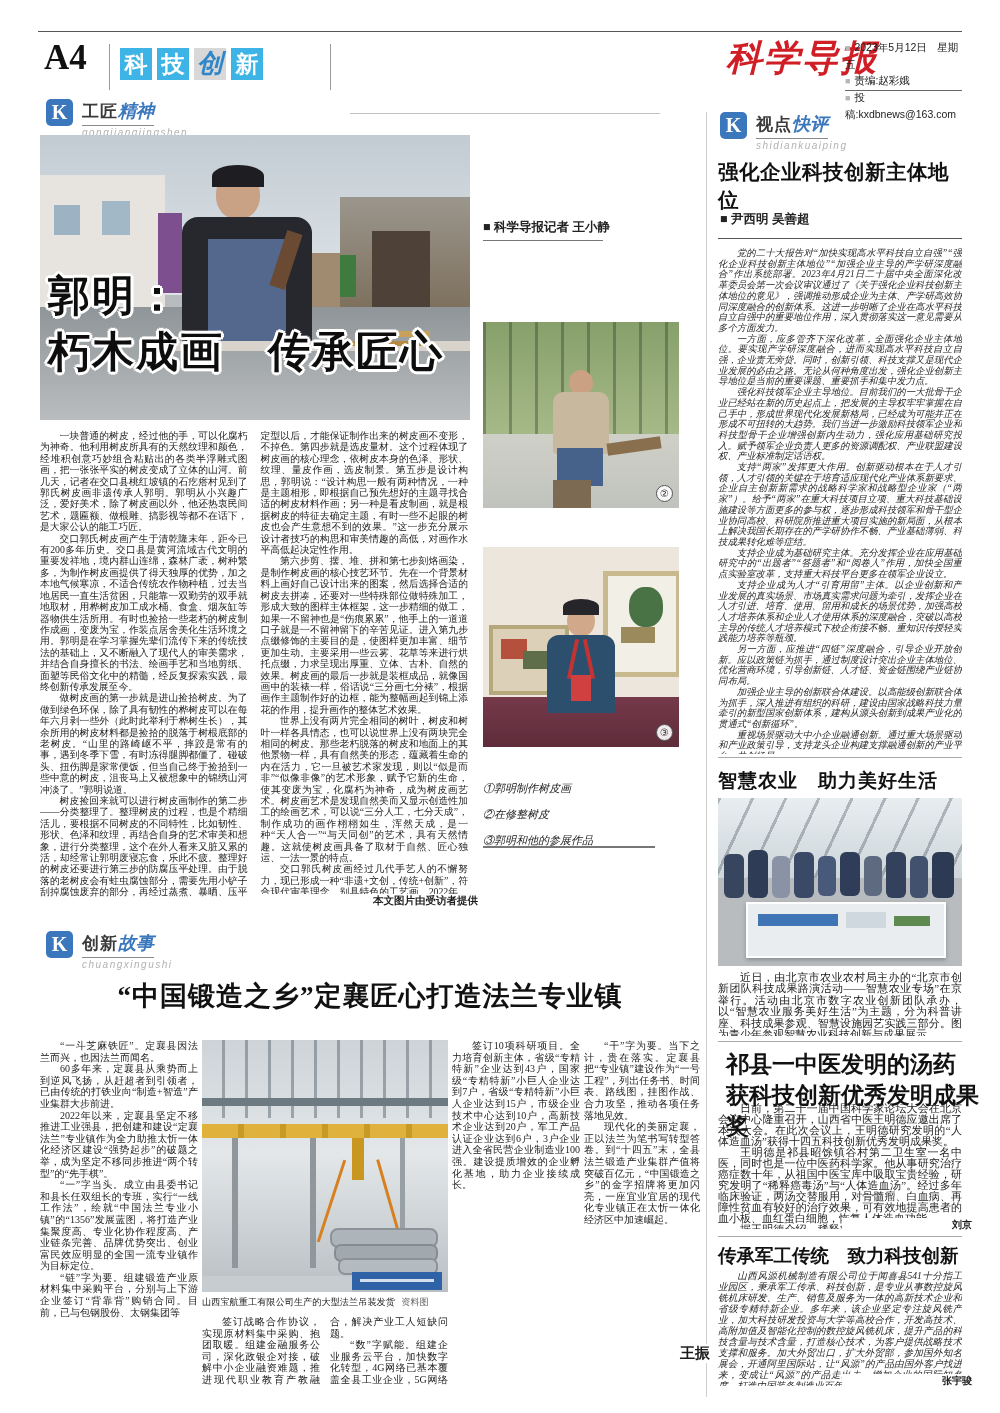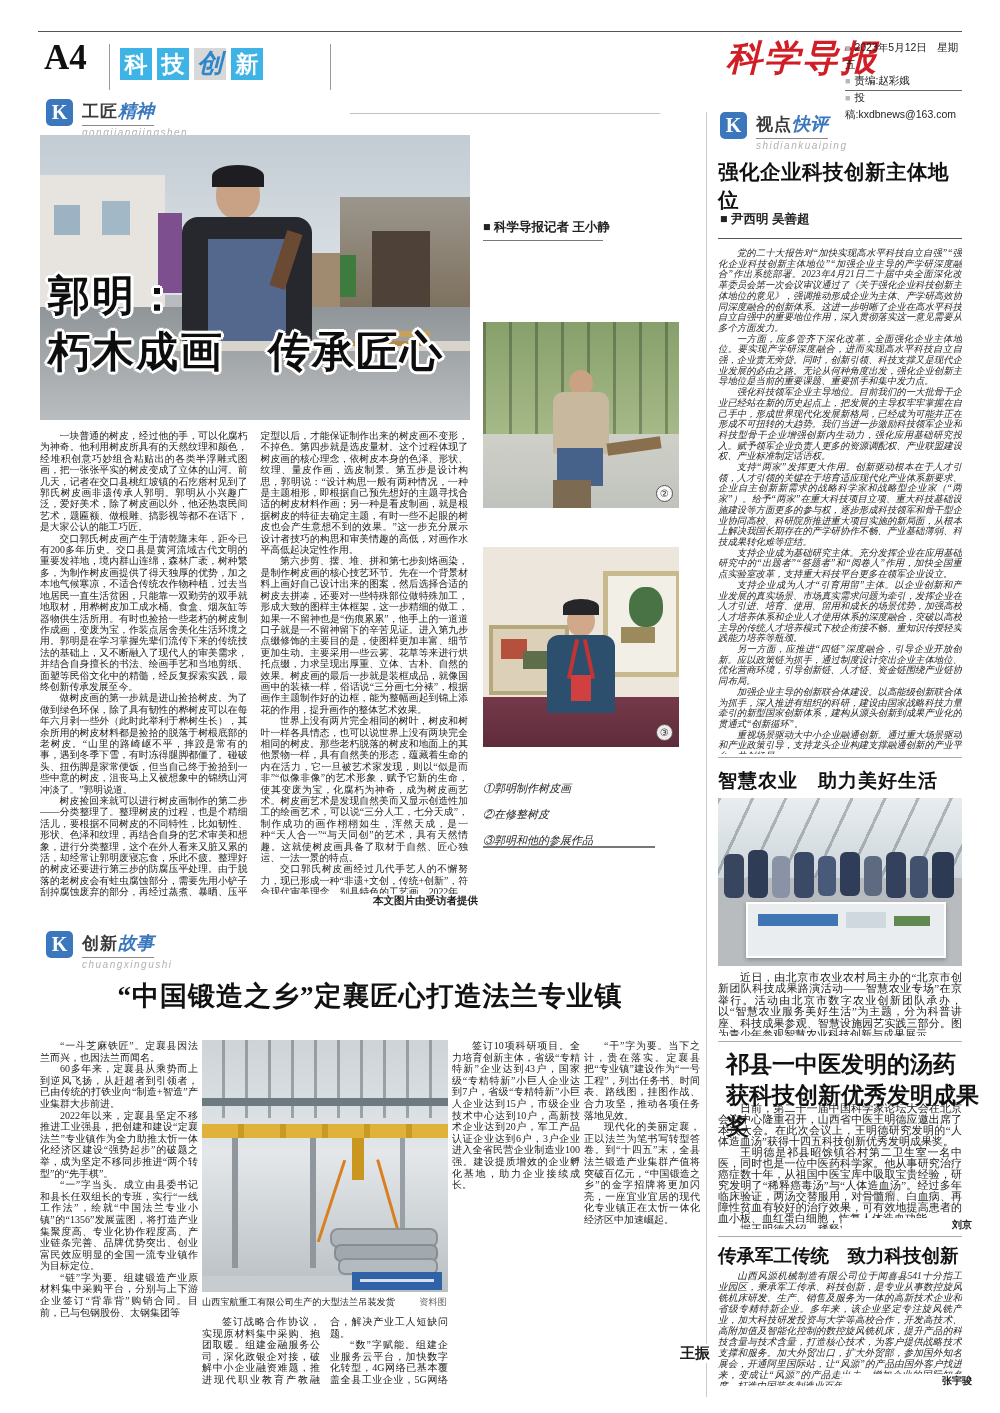--- a/index.html
+++ b/index.html
@@ -261,21 +261,21 @@
   <div style="left:186px;top:118px;width:3px;height:86px;background:#d8801f;transform:rotate(-16deg);"></div>
   <div style="left:128px;top:188px;width:104px;height:16px;border-radius:8px;background:#aeb5ba;border:2px solid #8b9298;"></div>
   <div style="left:132px;top:204px;width:100px;height:14px;border-radius:7px;background:#a2a9ae;border:2px solid #858c92;"></div>
   <div style="left:136px;top:218px;width:96px;height:13px;border-radius:7px;background:#b4bbc0;border:2px solid #8b9298;"></div>
   <div style="left:150px;top:232px;width:90px;height:18px;background:#2f62a7;"></div>
   <div style="left:158px;top:239px;width:74px;height:3px;background:rgba(255,255,255,.8);"></div>
   <div style="left:0;top:236px;width:150px;height:16px;background:#c7ccd0;"></div>
 </div>
 <div class="abs" style="left:202px;top:1296px;width:246px;font-family:'Liberation Serif','DejaVu Serif',serif;font-size:9.2px;color:#1b1b1b;">
   <span>山西宝航重工有限公司生产的大型法兰吊装发货</span>
-  <span style="color:#666;margin-left:22px;">资料图</span>
+  <span style="color:#666;margin-left:4px;">资料图</span>
 </div>
 
 <div class="abs bodytext" style="left:202px;top:1316px;width:246px;height:81px;column-count:2;column-gap:10px;font-size:10px;line-height:11.6px;">
   <p>签订战略合作协议，实现原材料集中采购、抱团取暖。组建金融服务公司，深化政银企对接，破解中小企业融资难题，推进现代职业教育产教融合，解决产业工人短缺问题。</p>
   <p>“数”字赋能。组建企业服务云平台，加快数字化转型，4G网络已基本覆盖全县工业企业，5G网络已覆盖31户重点企业。全县“小升规”企业达到104户，“规改股”企业达到51户，夯实专业镇发展的坚实基础。</p>
 </div>
 
 <div class="abs bodytext" style="left:452px;top:1040px;width:128px;height:357px;font-size:10px;line-height:11.6px;">
   <p>签订10项科研项目。全力培育创新主体，省级“专精特新”企业达到43户，国家级“专精特新”小巨人企业达到7户，省级“专精特新”小巨人企业达到15户，市级企业技术中心达到10户，高新技术企业达到20户，军工产品认证企业达到6户，3户企业进入全省民营企业制造业100强。建设提质增效的企业孵化基地，助力企业接续成长。</p>
 </div>

